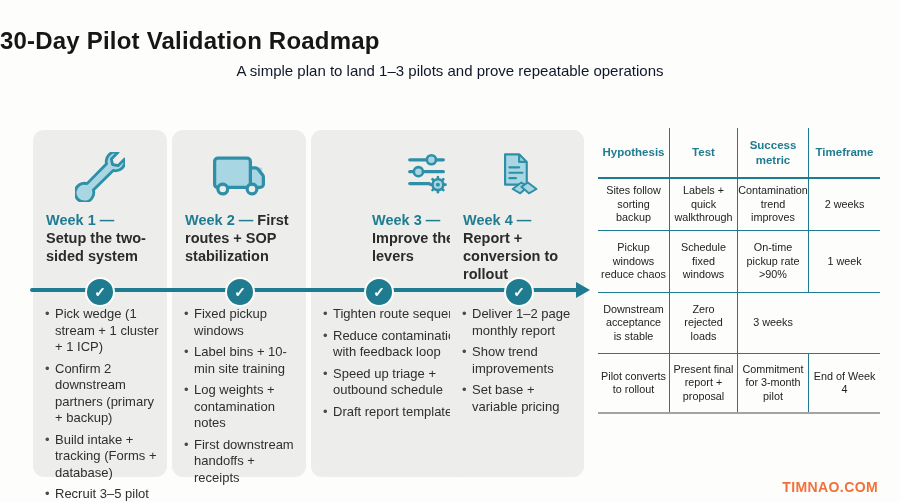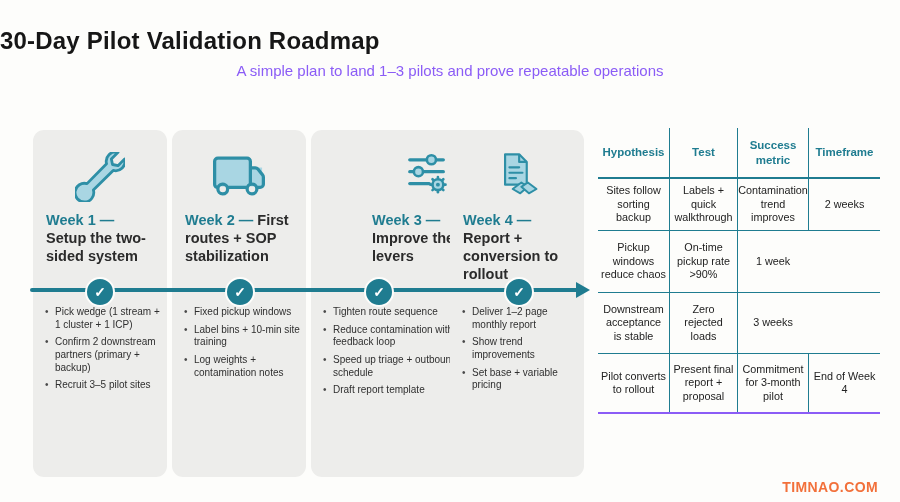--- a/index.html
+++ b/index.html
@@ -1,43 +1,43 @@
 <!DOCTYPE html>
 <html><head>
 <meta charset="utf-8">
 <style>
   html,body{margin:0;padding:0;}
   .canvas{position:relative;width:900px;height:502px;background:#FDFDFB;overflow:hidden;
           font-family:"Liberation Sans",sans-serif;color:#2b2b2b;}
   .title{position:absolute;top:27px;left:0;right:0;text-align:left;
          font-size:24px;font-weight:800;color:#161616;letter-spacing:.2px;}
   .subtitle{position:absolute;top:62px;left:0;right:0;text-align:center;
-         font-size:15px;color:#8b5cf6;}
+         font-size:15px;color:#0f172a;}
   .card{position:absolute;top:130px;width:134px;height:347px;background:#EDEDEB;border-radius:11px;}
   .card .icon-wrap{height:64px;display:flex;align-items:flex-end;justify-content:center;padding-top:8px;}
   .card h3{margin:10px 12px 0 13px;font-size:14.5px;line-height:1.24;font-weight:700;color:#2b2b2b;}
   .card h3 .wk{color:#1F7C90;}
   .card ul{position:absolute;top:176px;left:11px;right:4px;margin:0;padding:0;list-style:none;}
-  .card li{position:relative;padding-left:11px;font-size:10px;line-height:1.27;color:#2f2f2f;margin-bottom:5px;}
+  .card li{position:relative;padding-left:11px;font-size:13px;line-height:1.27;color:#2f2f2f;margin-bottom:5px;}
   .card li::before{content:"•";position:absolute;left:1px;top:0;color:#4a4a4a;}
   .tline{position:absolute;top:288px;left:30px;width:548px;height:4px;background:#1F7C90;border-radius:2px;}
   .tarrow{position:absolute;top:282px;left:576px;width:0;height:0;
           border-left:14px solid #1F7C90;border-top:8px solid transparent;border-bottom:8px solid transparent;}
   .check{position:absolute;top:277px;width:26px;height:26px;border-radius:50%;background:#1F7C90;
          border:2px solid #FDFDFB;box-sizing:content-box;display:flex;align-items:center;justify-content:center;
          color:#fff;font-size:14px;font-weight:700;line-height:1;}
   .rtable{position:absolute;left:598px;top:128px;width:282px;}
   .trow{display:grid;grid-template-columns:71px 68px 71px 72px;border-bottom:1.5px solid #1F7C90;}
   .trow>div{display:flex;align-items:center;justify-content:center;text-align:center;
             padding:3px 3px;font-size:10.8px;line-height:1.25;color:#222;}
   .trow>div+div{border-left:1.5px solid #1F7C90;}
   .thead{height:49px;border-bottom:2.5px solid #1F7C90;}
   .thead>div{color:#1F7C90;font-weight:700;font-size:11.5px;}
   .r1{height:51px;} .r2{height:61px;} .r3{height:60px;} .r4{height:59px;}
-  .r5{height:58px;border-bottom:2px solid #8b5cf6;}
+  .r5{height:58px;border-bottom:2px solid #a3a3a3;}
   .watermark{position:absolute;right:22px;bottom:7px;font-size:14px;font-weight:800;
              color:#F2703A;letter-spacing:.4px;}
   .ic{stroke:#2E8FA6;fill:none;stroke-linecap:round;stroke-linejoin:round;}
 </style>
 </head>
 <body>
 
 <div class="canvas">
 
   <div class="title">30-Day Pilot Validation Roadmap</div>
@@ -46,37 +46,39 @@
   <div class="card" style="left:33px;">
     <div class="icon-wrap">
       <svg width="50" height="50" viewBox="0 0 16 16">
         <path transform="translate(16,0) scale(-1,1)" fill="#A9D6E3" stroke="#2E8FA6" stroke-width="0.9" stroke-linejoin="round" d="M.102 2.223A3.004 3.004 0 0 0 3.78 5.897l6.341 6.252A3.003 3.003 0 0 0 13 16a3 3 0 1 0-.851-5.878L5.897 3.781A3.004 3.004 0 0 0 2.223.1l2.141 2.142L4 4l-1.757.364L.102 2.223z"></path>
       </svg>
     </div>
     <h3><span class="wk">Week 1 —</span> <span>Setup the two-sided system</span></h3>
     <ul>
       <li>Pick wedge (1 stream + 1 cluster + 1 ICP)</li>
       <li>Confirm 2 downstream partners (primary + backup)</li>
+      <li>Build intake + tracking (Forms + database)</li>
       <li>Recruit 3–5 pilot sites</li>
     </ul>
   </div>
 
   <div class="card" style="left:172px;">
     <div class="icon-wrap">
       <svg width="52" height="52" viewBox="0 0 16 16">
         <rect x="0.9" y="2.9" width="10.3" height="8.3" rx="1" fill="#A9D6E3"></rect>
         <rect x="11.6" y="5.4" width="3.5" height="5.8" fill="#A9D6E3"></rect>
         <path fill="#2E8FA6" d="M0 3.5A1.5 1.5 0 0 1 1.5 2h9A1.5 1.5 0 0 1 12 3.5V5h1.02a1.5 1.5 0 0 1 1.17.563l1.481 1.85a1.5 1.5 0 0 1 .329.938V10.5a1.5 1.5 0 0 1-1.5 1.5H14a2 2 0 1 1-4 0H5a2 2 0 1 1-3.998-.085A1.5 1.5 0 0 1 0 10.5v-7zm1.294 7.456A1.999 1.999 0 0 1 4.732 11h5.536a2.01 2.01 0 0 1 .732-.732V3.5a.5.5 0 0 0-.5-.5h-9a.5.5 0 0 0-.5.5v7a.5.5 0 0 0 .294.456zM12 10a2 2 0 0 1 1.732 1h.768a.5.5 0 0 0 .5-.5V8.35a.5.5 0 0 0-.11-.312l-1.48-1.85A.5.5 0 0 0 13.02 6H12v4zm-9 1a1 1 0 1 0 0 2 1 1 0 0 0 0-2zm9 0a1 1 0 1 0 0 2 1 1 0 0 0 0-2z"></path>
       </svg>
     </div>
     <h3><span class="wk">Week 2 —</span> <span>First routes + SOP stabilization</span></h3>
     <ul>
       <li>Fixed pickup windows</li>
       <li>Label bins + 10-min site training</li>
       <li>Log weights + contamination notes</li>
+      <li>First downstream handoffs + receipts</li>
     </ul>
   </div>
 
   <div class="card" style="left:311px;padding-left:48px;">
     <div class="icon-wrap">
       <svg width="52" height="52" viewBox="0 0 48 48">
         <g class="ic" stroke-width="3">
           <line x1="9" y1="9" x2="40" y2="9"></line>
           <line x1="9" y1="20" x2="40" y2="20"></line>
           <line x1="9" y1="31" x2="27" y2="31"></line>
@@ -143,20 +145,21 @@
       <div>Timeframe</div>
     </div>
     <div class="trow r1">
       <div>Sites follow sorting backup</div>
       <div>Labels + quick walkthrough</div>
       <div>Contamination trend improves</div>
       <div>2 weeks</div>
     </div>
     <div class="trow r2">
       <div>Pickup windows reduce chaos</div>
+      <div>Schedule fixed windows</div>
       <div>On-time pickup rate &gt;90%</div>
       <div>1 week</div>
     </div>
     <div class="trow r3">
       <div>Downstream acceptance is stable</div>
       <div>Zero rejected loads</div>
       <div>3 weeks</div>
     </div>
     <div class="trow r5">
       <div>Pilot converts to rollout</div>

